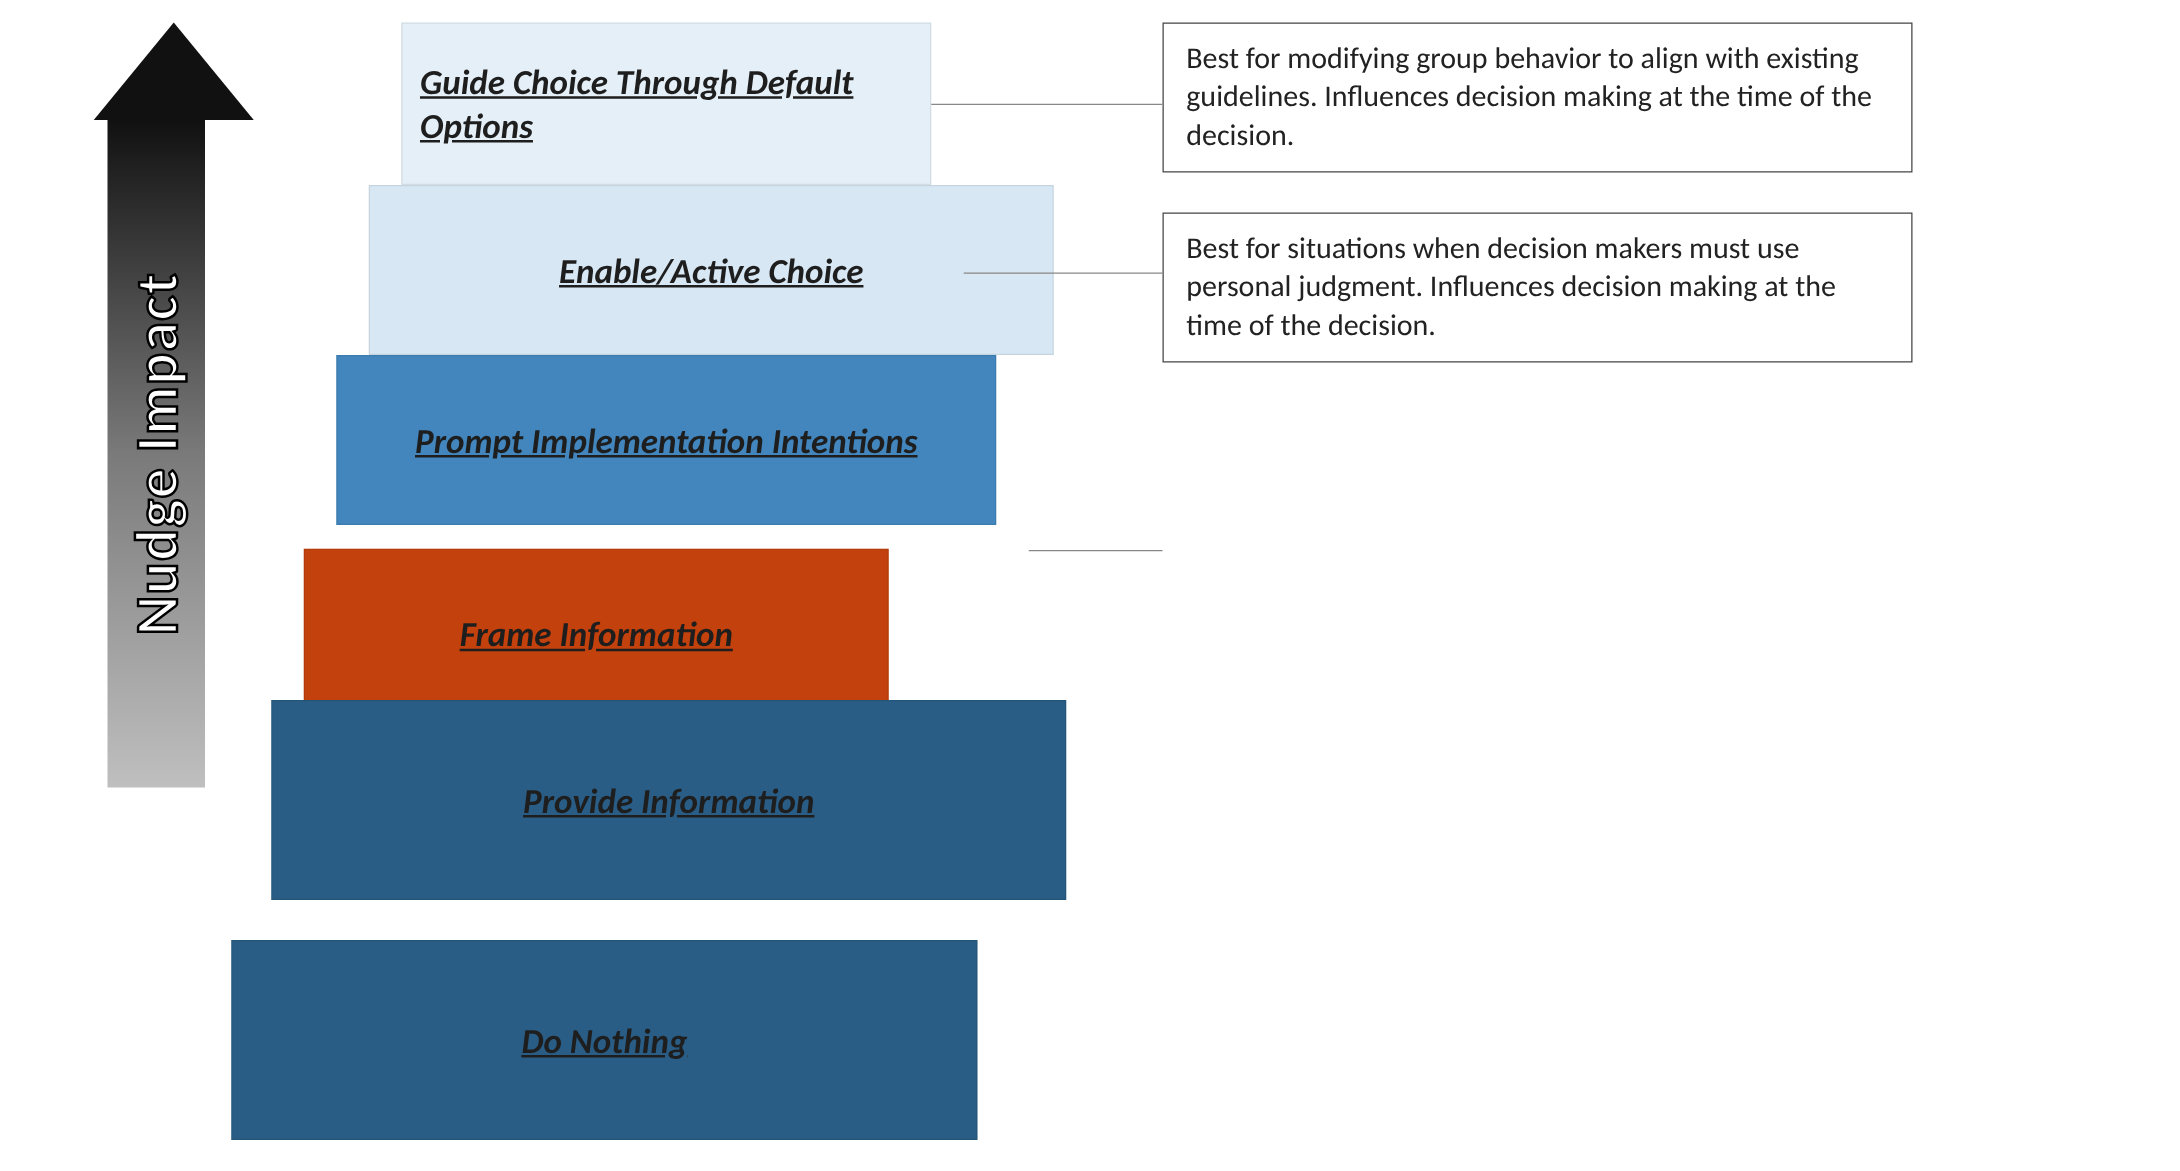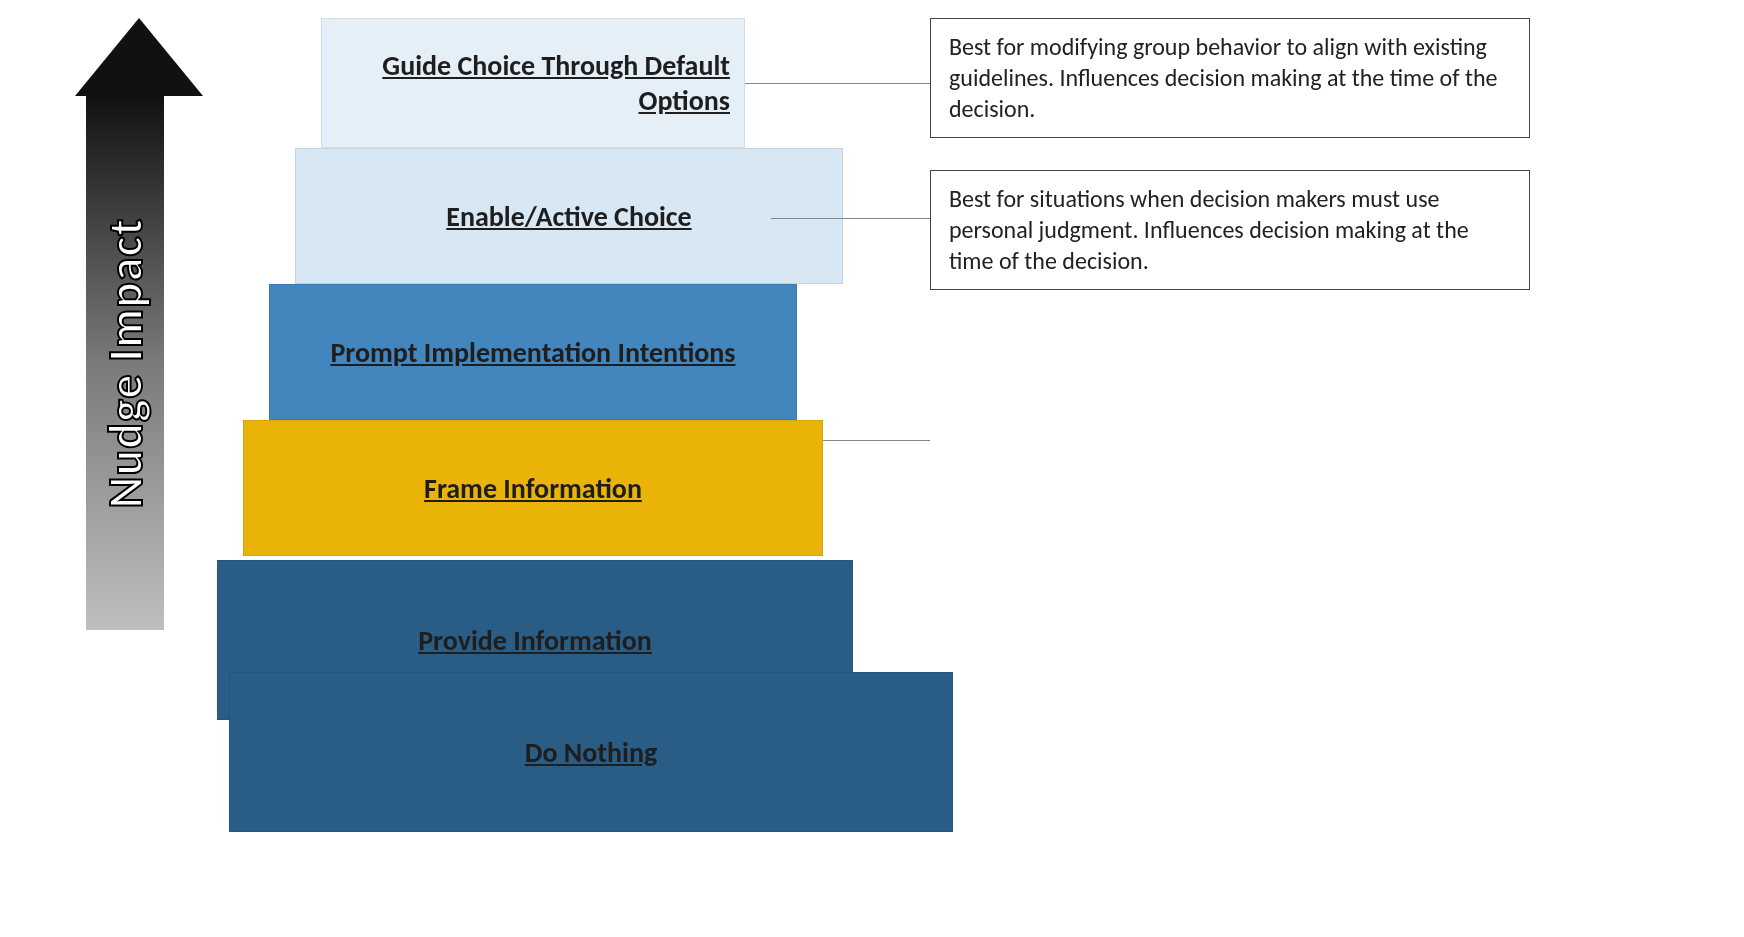--- a/index.html
+++ b/index.html
@@ -52,39 +52,40 @@
     letter-spacing: 1px;
   }
 
   
   .level {
     position: absolute;
     border: 1px solid rgba(0,0,0,0.08);
     display: flex;
     align-items: center;
     justify-content: center;
-    text-align: right;
+    text-align: left;
     box-sizing: border-box;
+    font-style: italic;
   }
   .level .label {
     font-size: 28px;
     font-weight: 700;
     text-decoration: underline;
     color: #1e1e1e;
     padding: 0 14px;
     line-height: 1.25;
   }
 
   
   .lvl1 { left: 321px; top: 18px;  width: 424px; height: 130px; background: #e4eff7; }
   .lvl2 { left: 295px; top: 148px; width: 548px; height: 136px; background: #d7e7f3; }
   .lvl3 { left: 269px; top: 284px; width: 528px; height: 136px; background: #4286bd; }
-  .lvl4 { left: 243px; top: 420px; width: 580px; height: 136px; background: #eab308; }
+  .lvl4 { left: 243px; top: 439px; width: 468px; height: 136px; background: #c2410c; }
   .lvl5 { left: 217px; top: 560px; width: 636px; height: 160px; background: #2a5d85; }
-  .lvl6 { left: 185px; top: 672px; width: 724px; height: 160px; background: #2a5d85; margin-left: 44px; }
+  .lvl6 { left: 185px; top: 752px; width: 597px; height: 160px; background: #2a5d85; }
 
   
   .callout {
     position: absolute;
     border: 1.5px solid #444;
     background: #fff;
     padding: 12px 18px;
     font-size: 24px;
     line-height: 1.3;
     color: #222;

